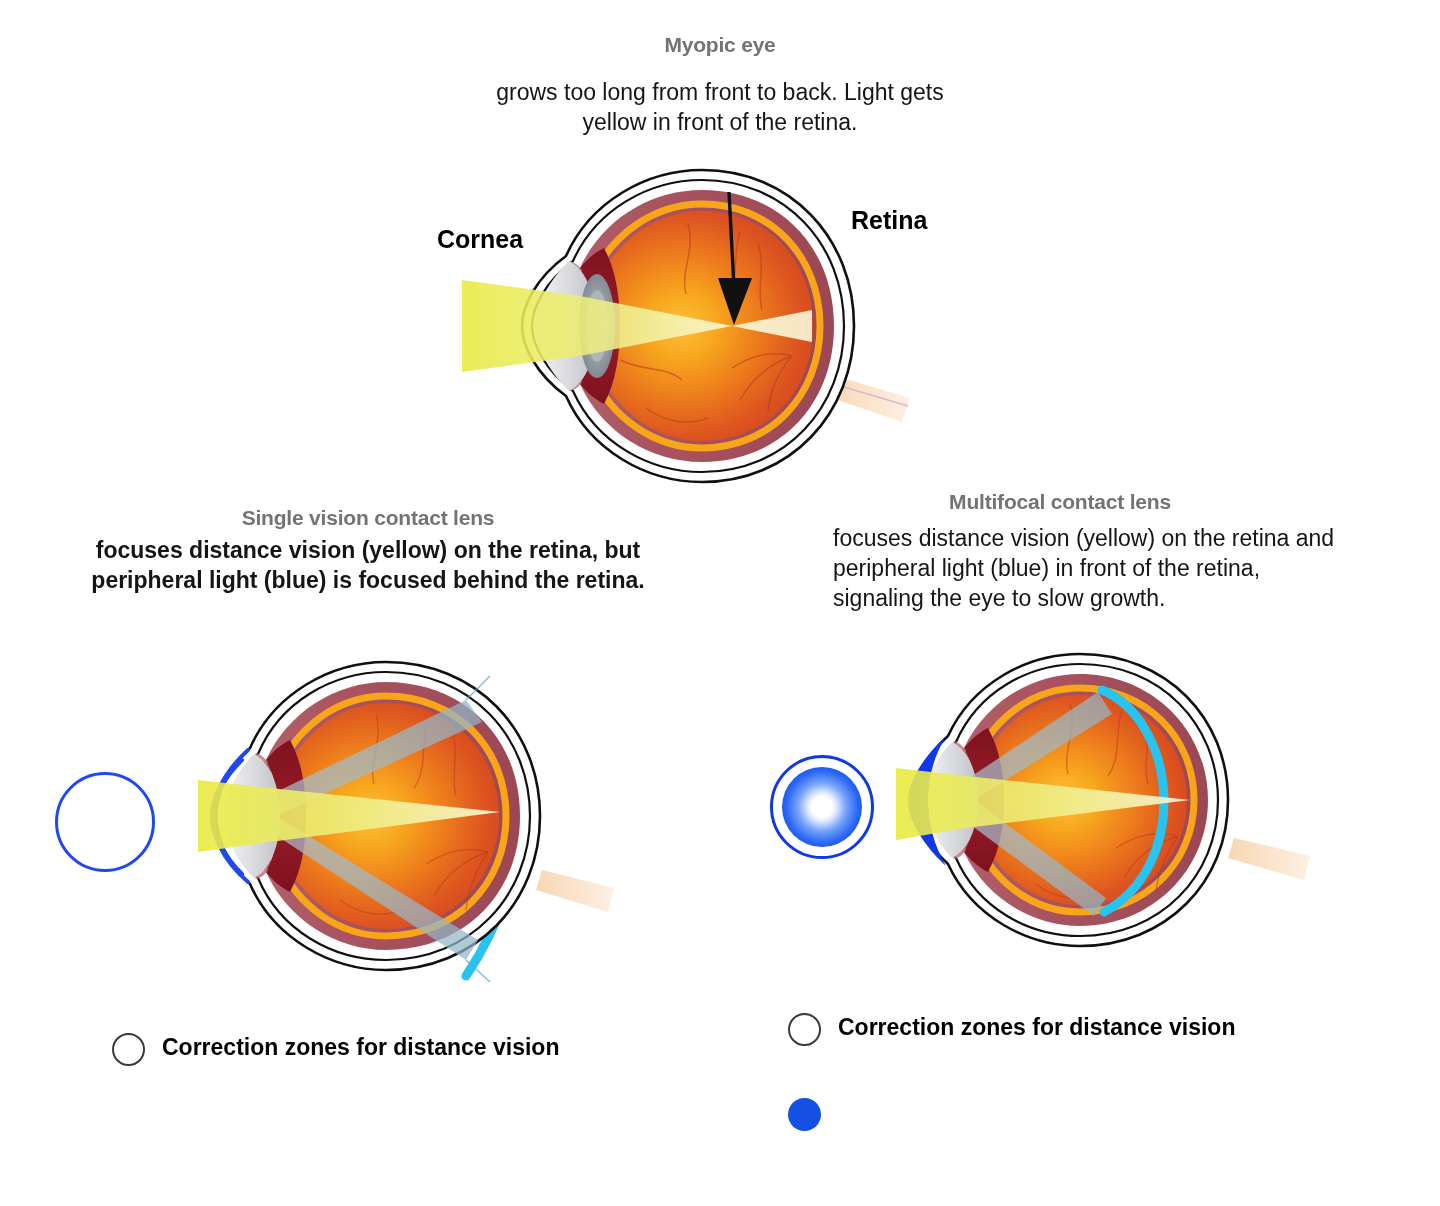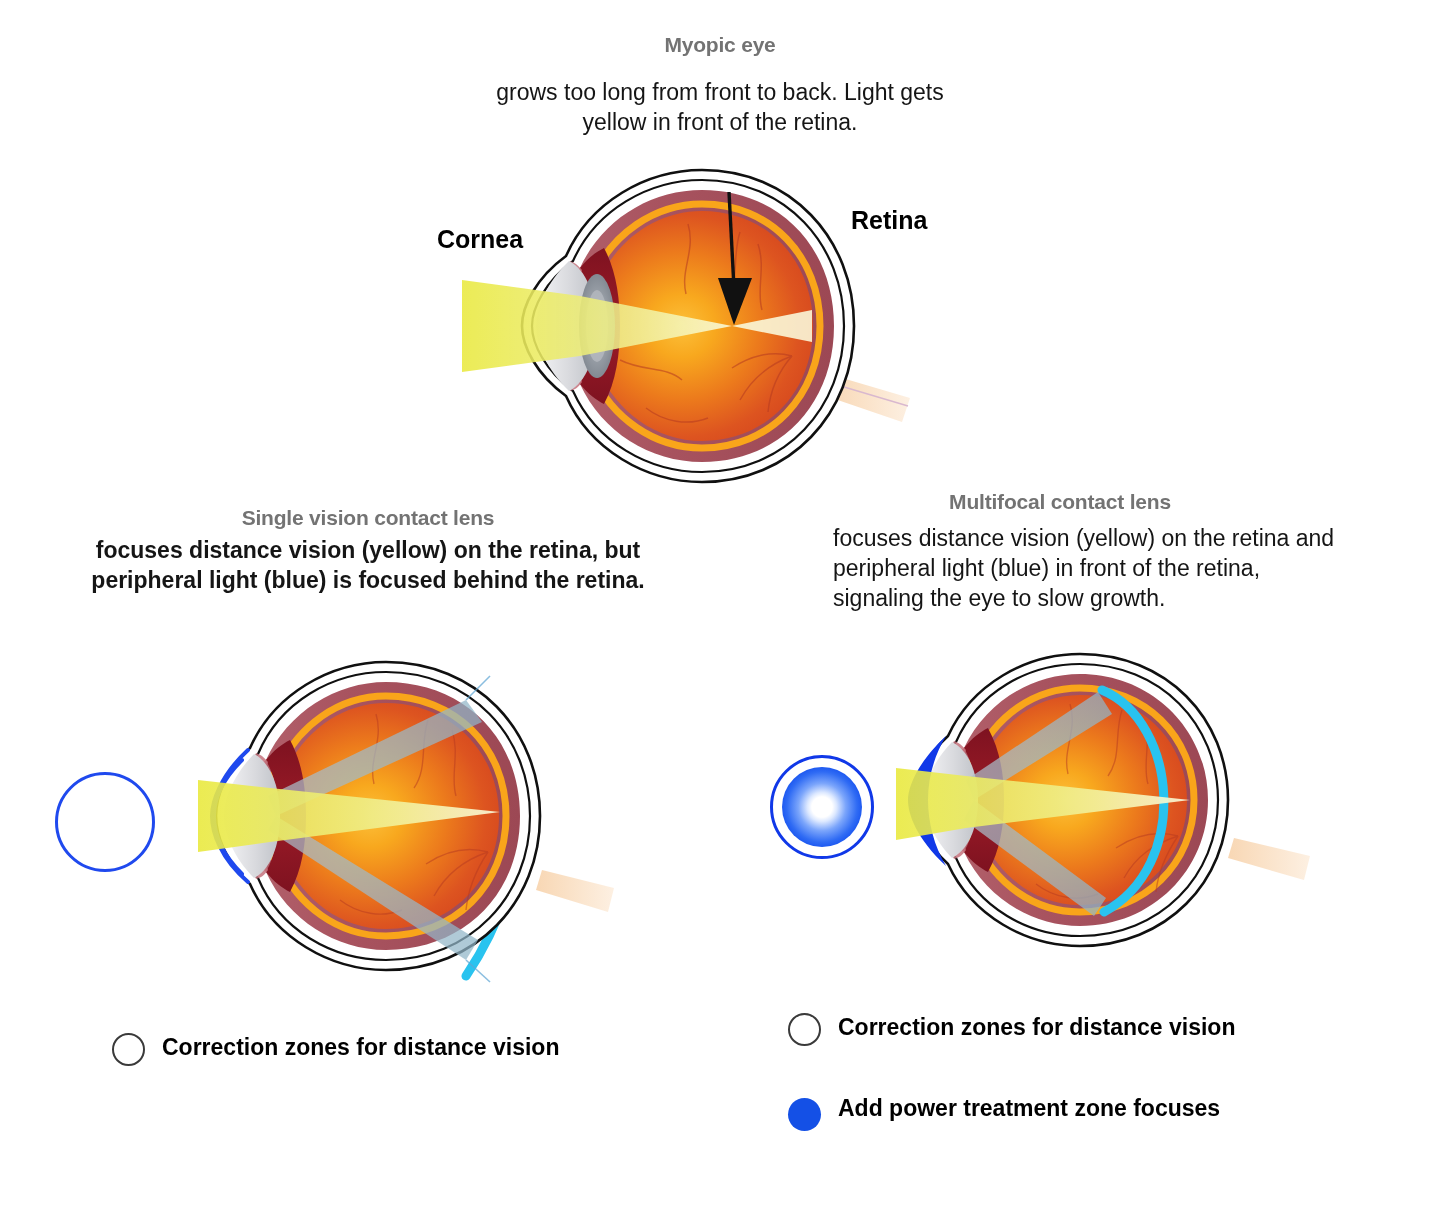--- a/index.html
+++ b/index.html
@@ -341,17 +341,16 @@
   </svg>
 
   <div class="abs legend-row" style="left:788px;top:1013px;width:530px;">
     <div class="swatch hollow"></div>
     <div class="legend-text">Correction zones for distance vision</div>
   </div>
 
   <div class="abs legend-row two" style="left:788px;top:1094px;width:530px;">
     <div class="swatch filled"></div>
     <div class="legend-text">
-      <div>Add power treatment zone focuses</div>
     </div>
   </div>
 
 </div>
 
 </body></html>

